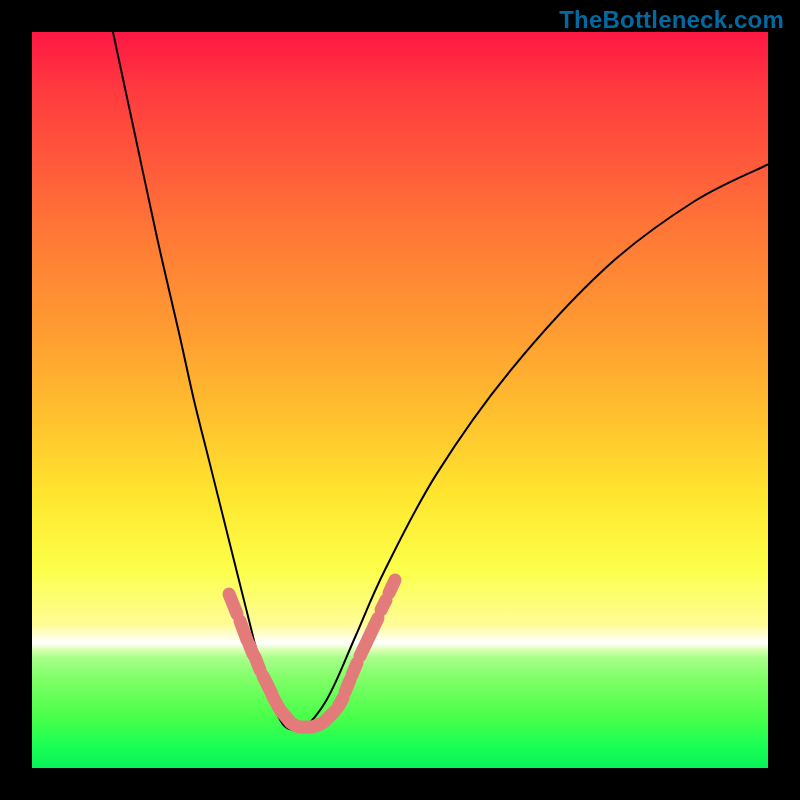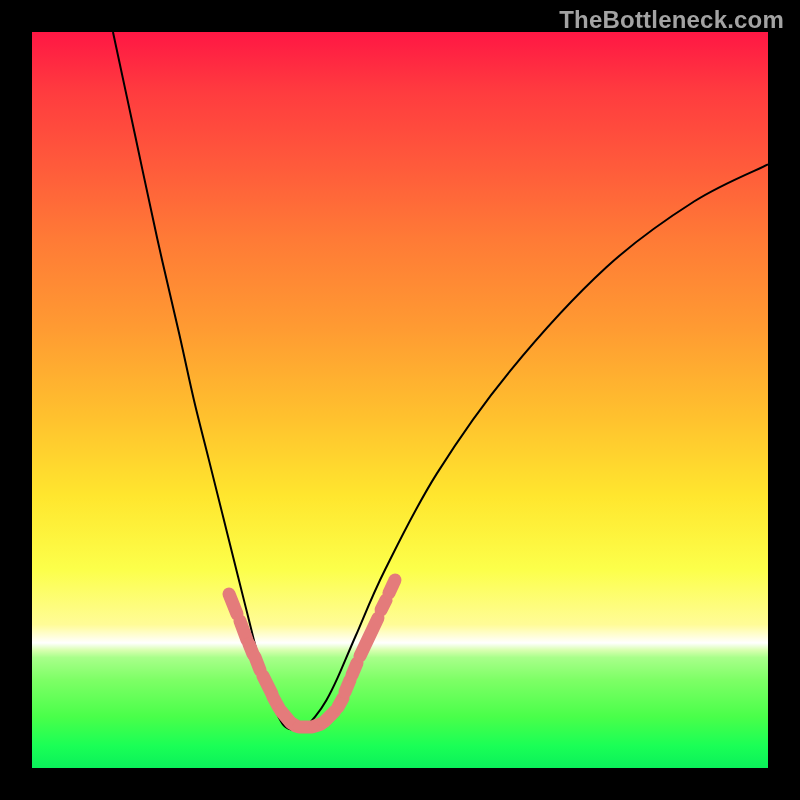--- a/index.html
+++ b/index.html
@@ -38,21 +38,21 @@
       #7eff66 88%,
       #4aff4a 93%,
       #1aff56 97%,
       #0af05a 100%
     );
   }
   .brand {
     position: absolute;
     top: 6px;
     right: 16px;
-    color: #a3a3a3;
+    color: #0369a1;
     font-size: 24px;
     font-weight: 600;
     letter-spacing: 0.2px;
     z-index: 5;
     text-align: center;
   }
   svg.overlay {
     position: absolute;
     left: 0;
     top: 0;

